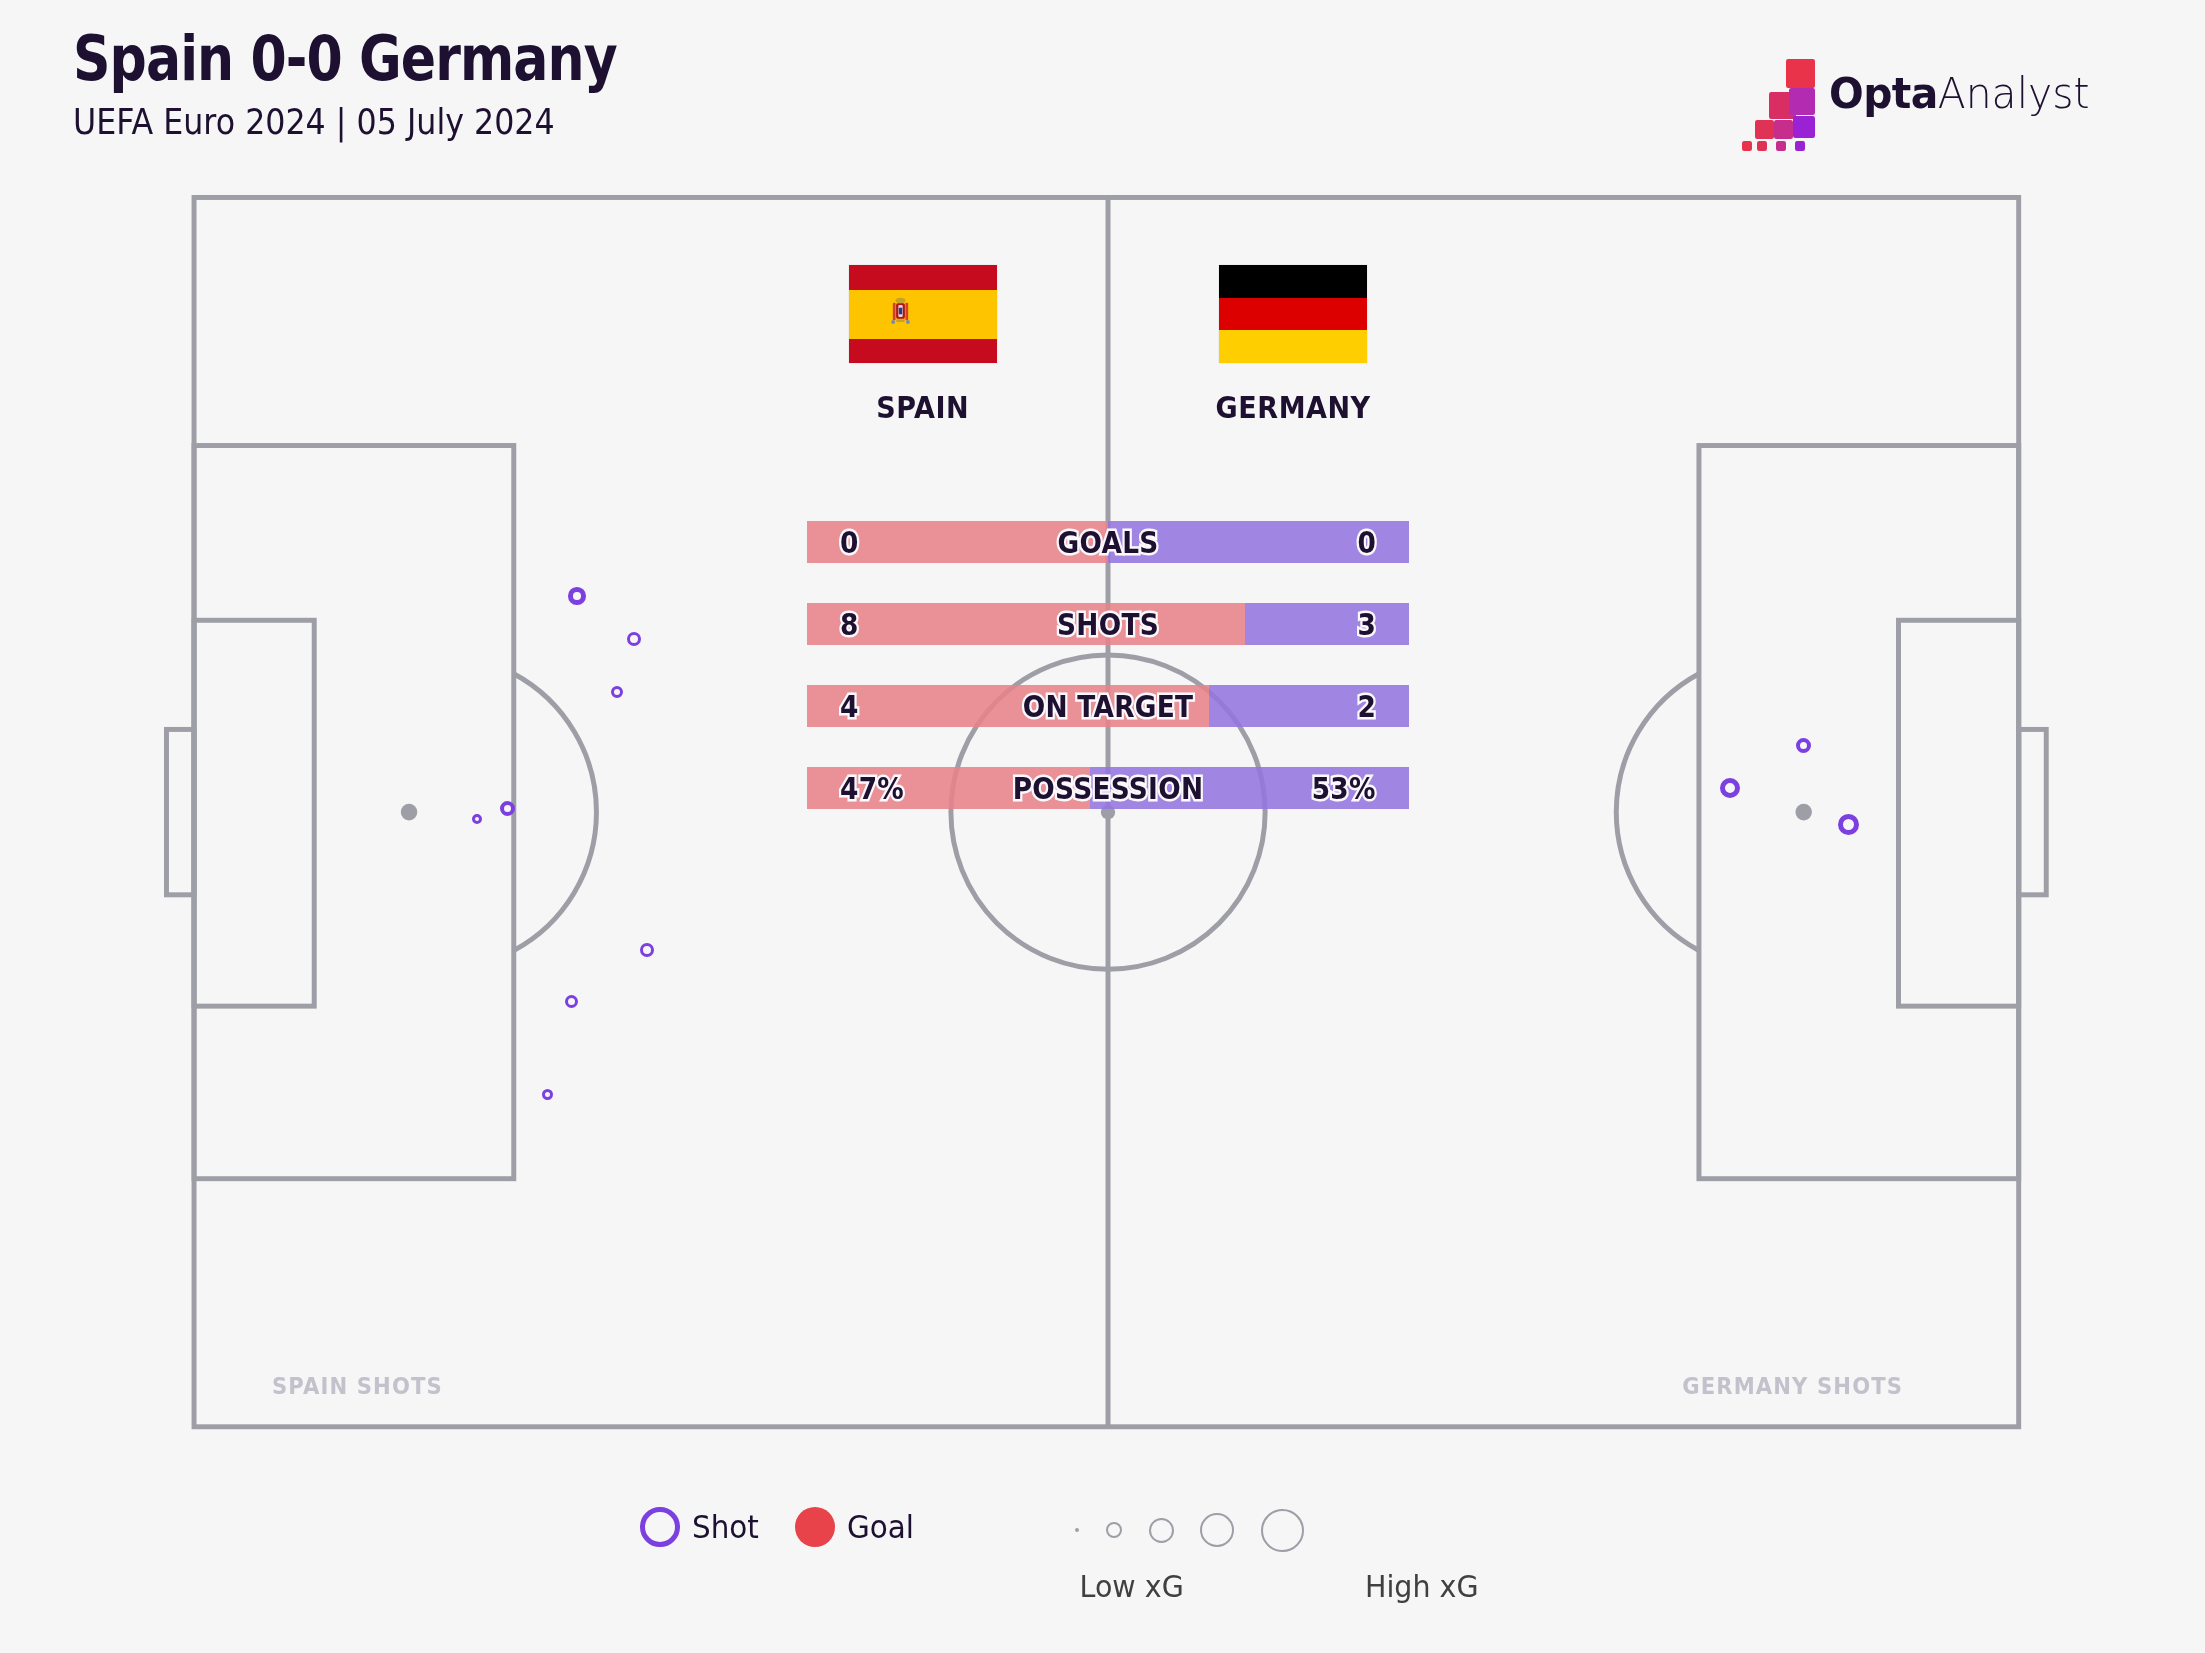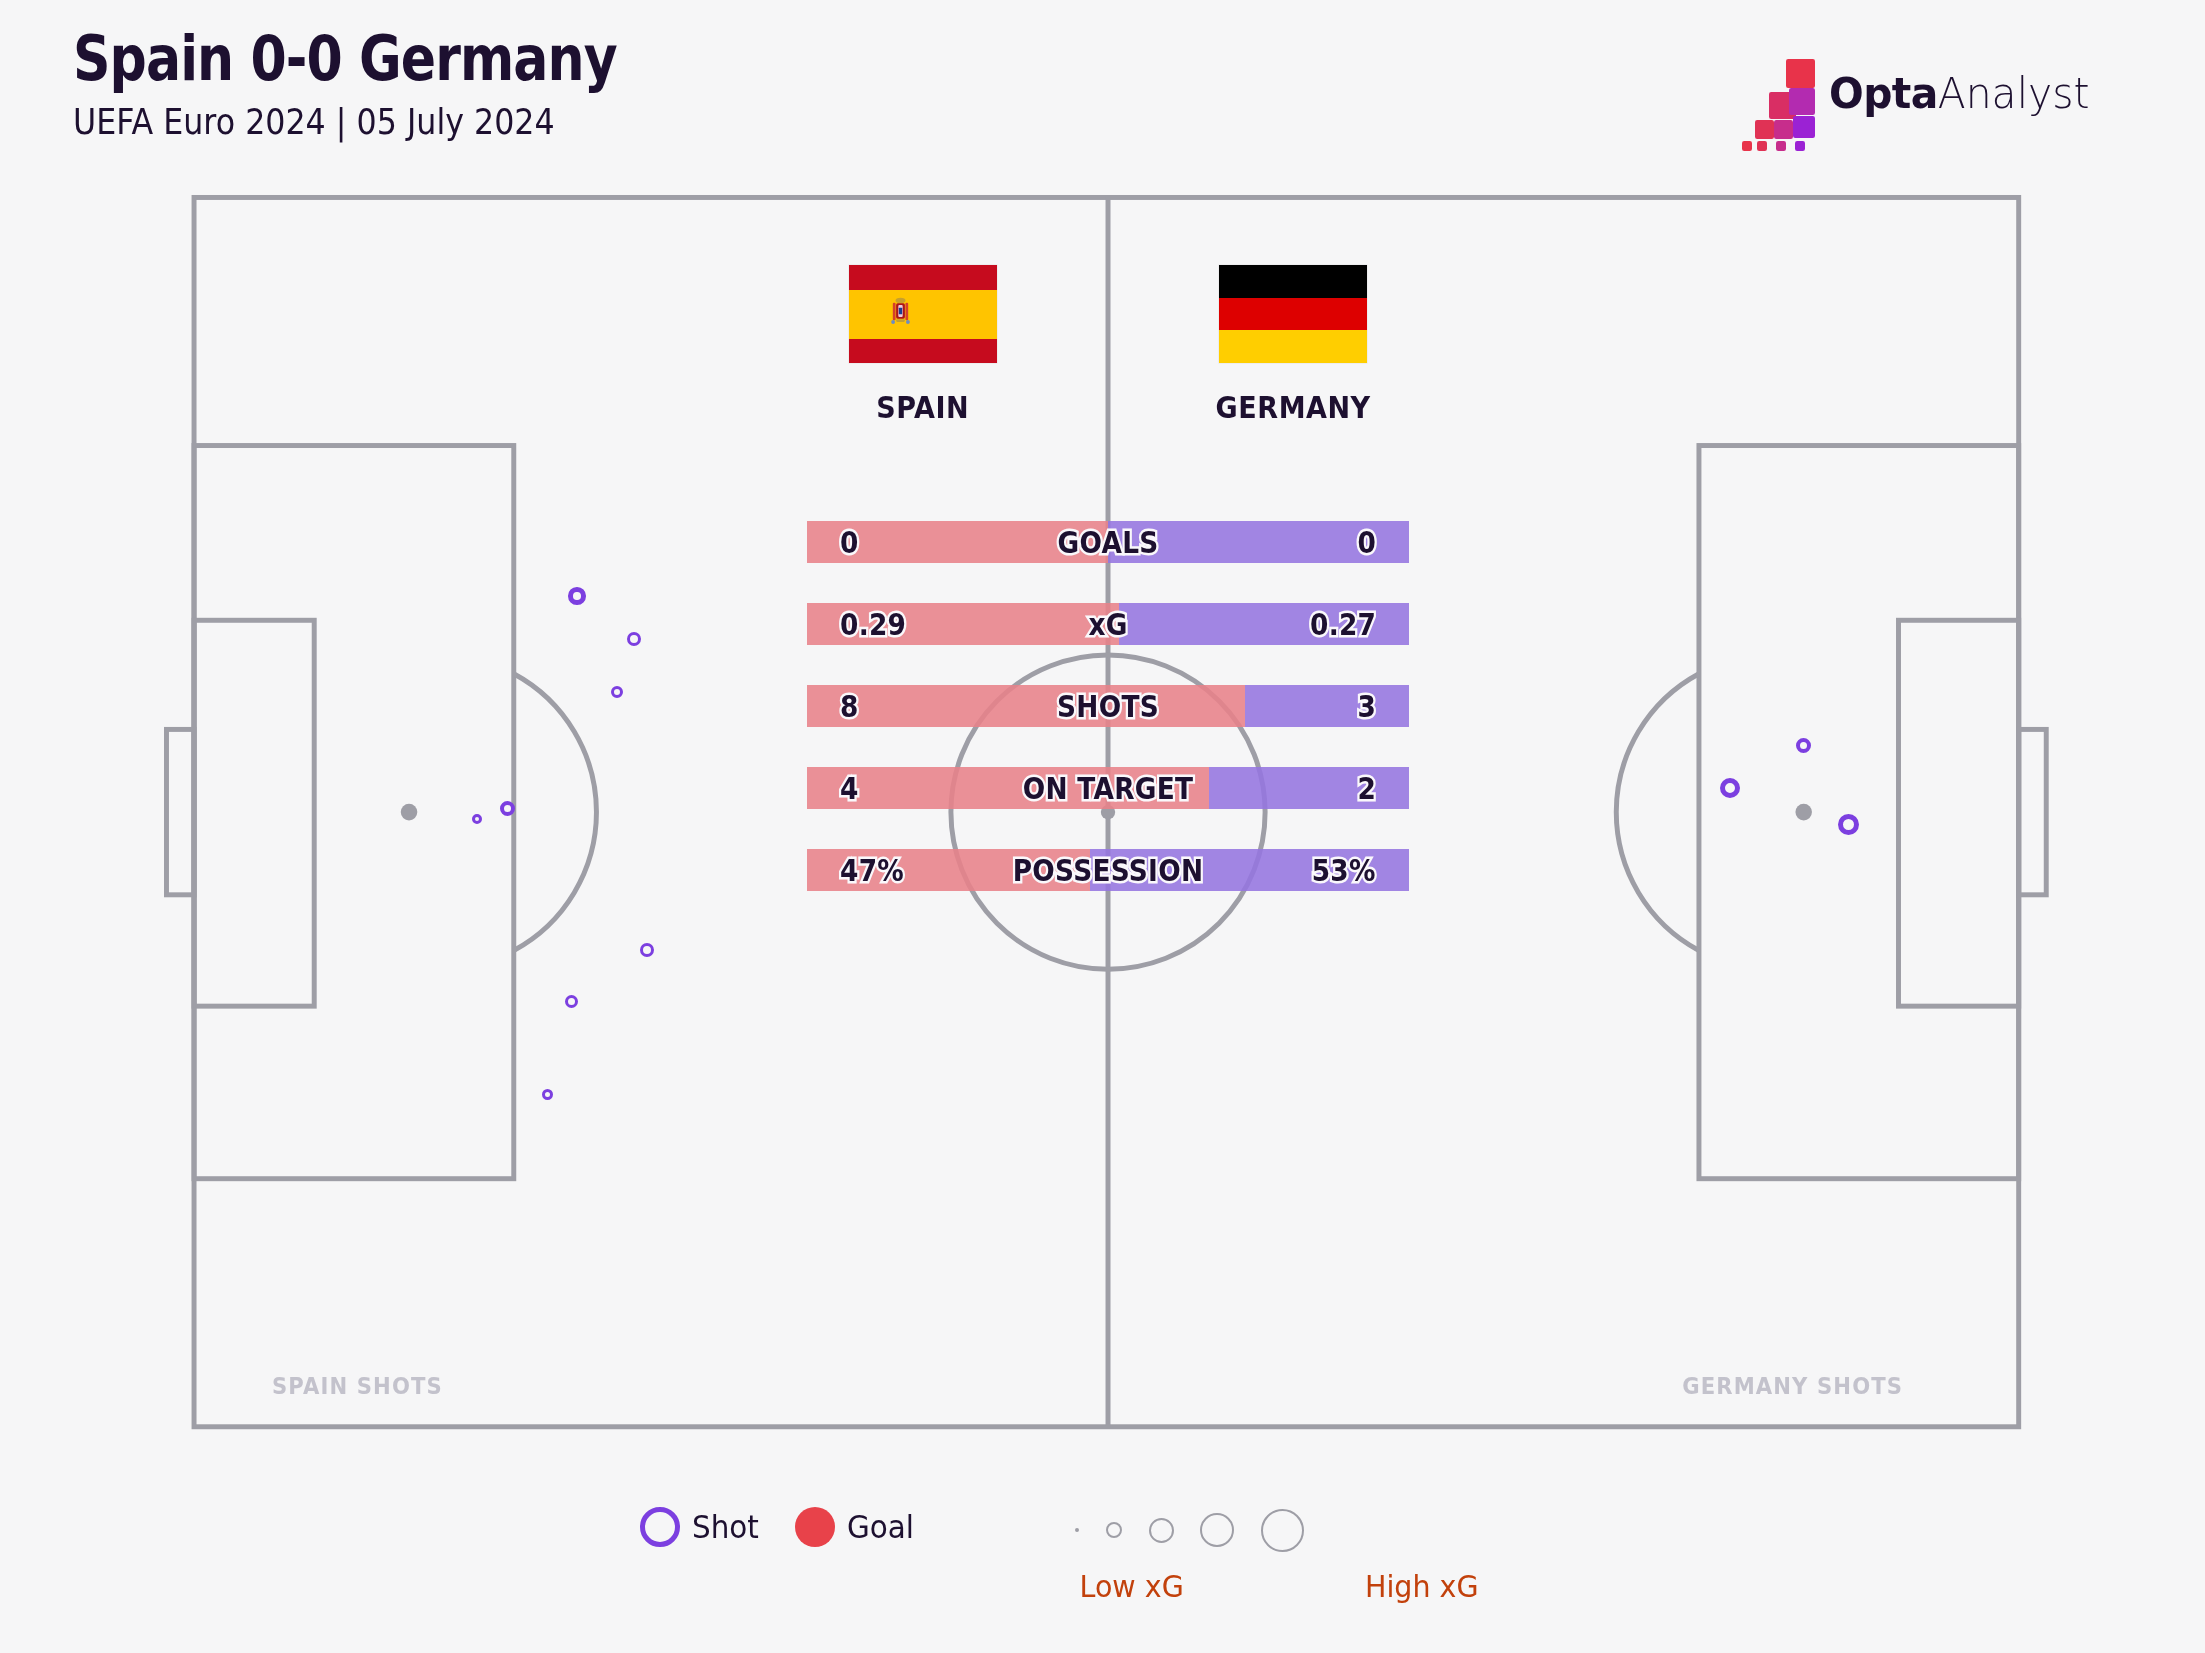--- a/index.html
+++ b/index.html
@@ -246,21 +246,21 @@
   .scale-dot.solid { background: #9e9ea6; border-color: #9e9ea6; }
   .scale-labels {
     position: absolute;
     left: 1075px;
     top: 61px;
     width: 408px;
     display: flex;
     justify-content: space-between;
     font-family: "DejaVu Sans", sans-serif;
     font-size: 31px;
-    color: #c2410c;
+    color: #404040;
   }
   .scale-labels span { transform: scaleX(0.92); white-space: nowrap; }
 </style>
 </head>
 <body>
 
 <div id="root">
 
   <div class="header">
     <div class="title">Spain 0-0 Germany</div>
@@ -370,27 +370,20 @@
 
   <div class="stats" id="statBars">
       <div class="stat-row">
         <div class="bar-left" style="width: 50%; background: rgb(232, 130, 138);"></div>
         <div class="bar-right" style="width: 50%; background: rgb(149, 117, 224);"></div>
         <div class="stat-txt stat-value left">0</div>
         <div class="stat-txt stat-label">GOALS</div>
         <div class="stat-txt stat-value right">0</div>
       </div>
       <div class="stat-row">
-        <div class="bar-left" style="width: 51.8%; background: rgb(232, 130, 138);"></div>
-        <div class="bar-right" style="width: 48.2%; background: rgb(149, 117, 224);"></div>
-        <div class="stat-txt stat-value left">0.29</div>
-        <div class="stat-txt stat-label">xG</div>
-        <div class="stat-txt stat-value right">0.27</div>
-      </div>
-      <div class="stat-row">
         <div class="bar-left" style="width: 72.7%; background: rgb(232, 130, 138);"></div>
         <div class="bar-right" style="width: 27.3%; background: rgb(149, 117, 224);"></div>
         <div class="stat-txt stat-value left">8</div>
         <div class="stat-txt stat-label">SHOTS</div>
         <div class="stat-txt stat-value right">3</div>
       </div>
       <div class="stat-row">
         <div class="bar-left" style="width: 66.7%; background: rgb(232, 130, 138);"></div>
         <div class="bar-right" style="width: 33.3%; background: rgb(149, 117, 224);"></div>
         <div class="stat-txt stat-value left">4</div>

